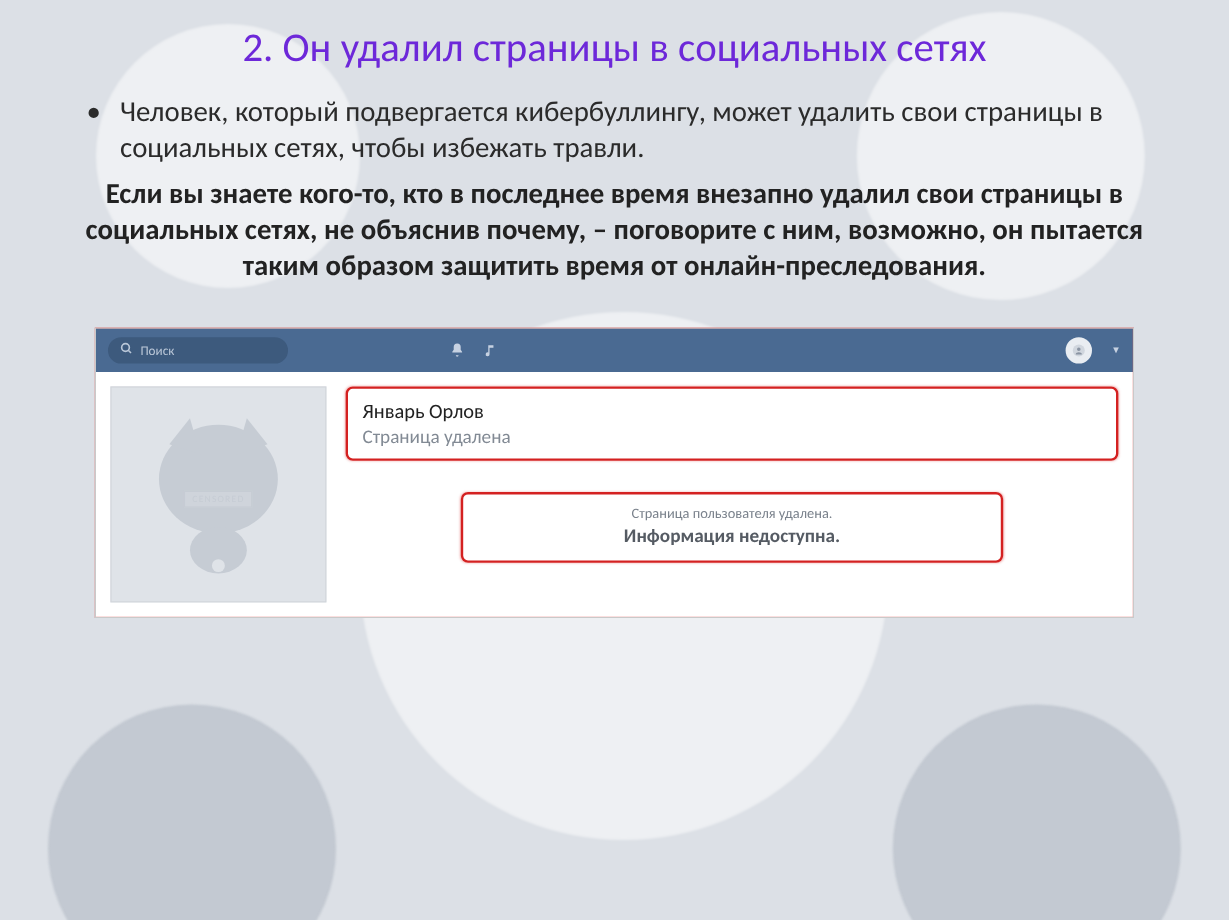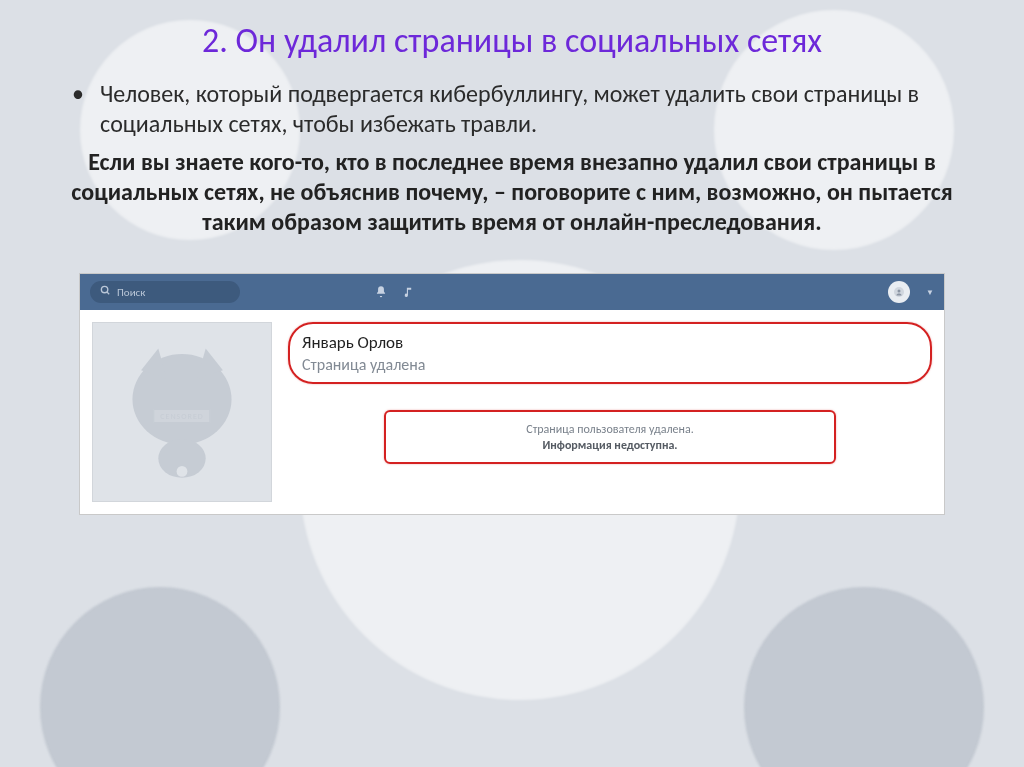--- a/index.html
+++ b/index.html
@@ -107,31 +107,31 @@
     border:1px solid #c6ccd4; color:#c6ccd4; font-size:8px; letter-spacing:1px;
     padding:1px 6px; background:#cfd4db;
   }
   .vk-right { flex:1; }
   .redbox {
     border:2px solid #d42121;
     border-radius:6px;
     padding:8px 12px;
     box-shadow: 0 0 2px rgba(212,33,33,0.4);
   }
-  .vk-namebox { margin-bottom:26px;border-radius:25px; }
+  .vk-namebox { margin-bottom:26px; }
   .vk-name { font-size:17px; color:#222; }
   .vk-sub { font-size:16px; color:#828a94; margin-top:2px;}
   .vk-info {
     width: 452px;
     margin: 0 auto;
     text-align:center;
     padding:10px 16px;
   }
   .vk-info .l1 { font-size:12px; color:#7a828c; }
-  .vk-info .l2 { font-size:12px; color:#555b63; font-weight:600; margin-top:2px;}
+  .vk-info .l2 { font-size:16px; color:#555b63; font-weight:600; margin-top:2px;}
 </style>
 </head>
 <body>
 
 <div class="bgshape" style="top:20px;left:80px;width:220px;height:220px;"></div>
 <div class="bgshape" style="top:10px;right:70px;width:240px;height:240px;"></div>
 <div class="bgshape" style="top:260px;left:300px;width:440px;height:440px;"></div>
 <div class="bgshape" style="bottom:-60px;left:40px;width:240px;height:240px;background:rgba(170,178,190,0.5);"></div>
 <div class="bgshape" style="bottom:-60px;right:40px;width:240px;height:240px;background:rgba(170,178,190,0.5);"></div>
 

